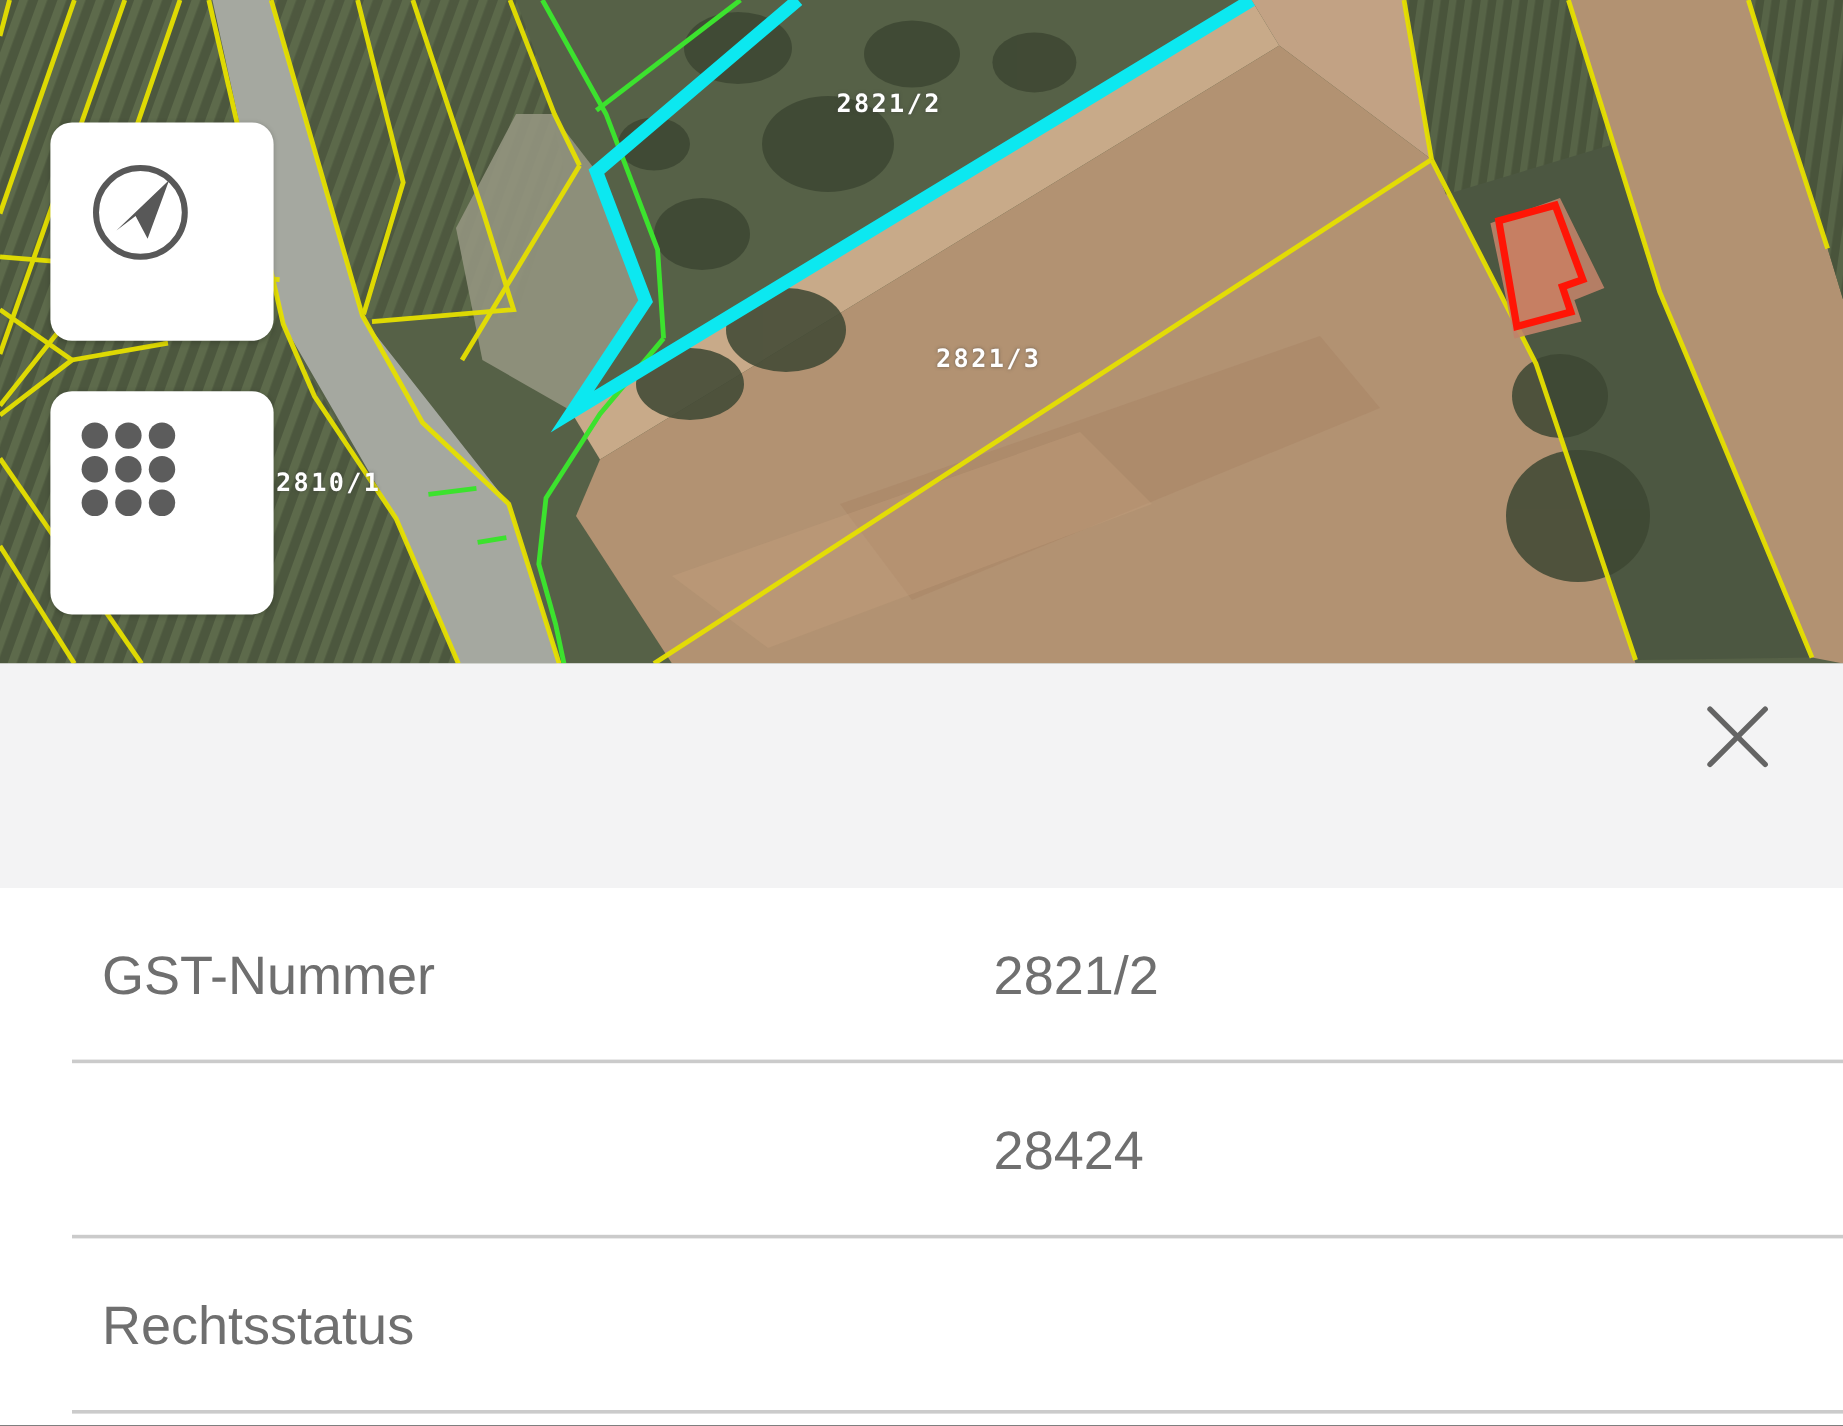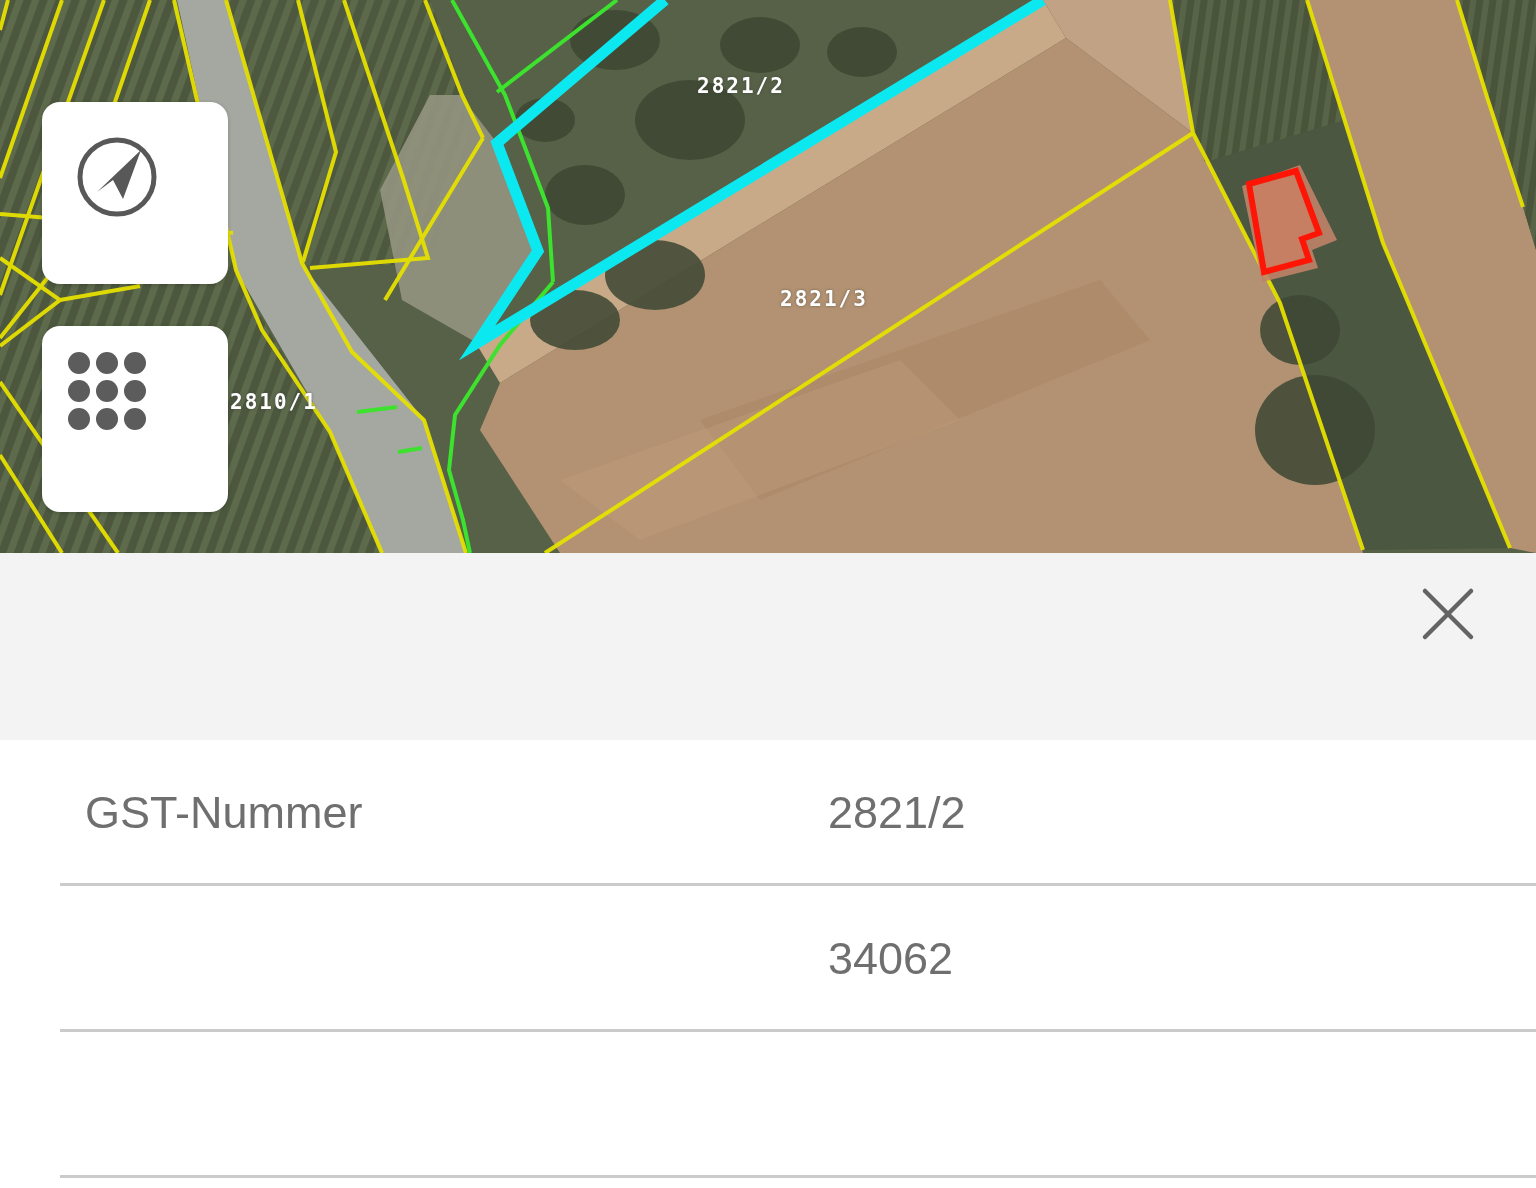--- a/index.html
+++ b/index.html
@@ -168,22 +168,23 @@
       </button>
     </div>
 
     <div class="rows">
       <div class="row">
         <span class="lbl">GST-Nummer</span>
         <span class="val">2821/2</span>
         <div class="rule"></div>
       </div>
       <div class="row">
-        <span class="val">34062</span>
+        <span class="val">28424</span>
         <div class="rule"></div>
       </div>
       <div class="row">
+        <span class="lbl">Rechtsstatus</span>
         <div class="rule"></div>
       </div>
     </div>
   </div>
 
 </div>
 
 </body></html>

